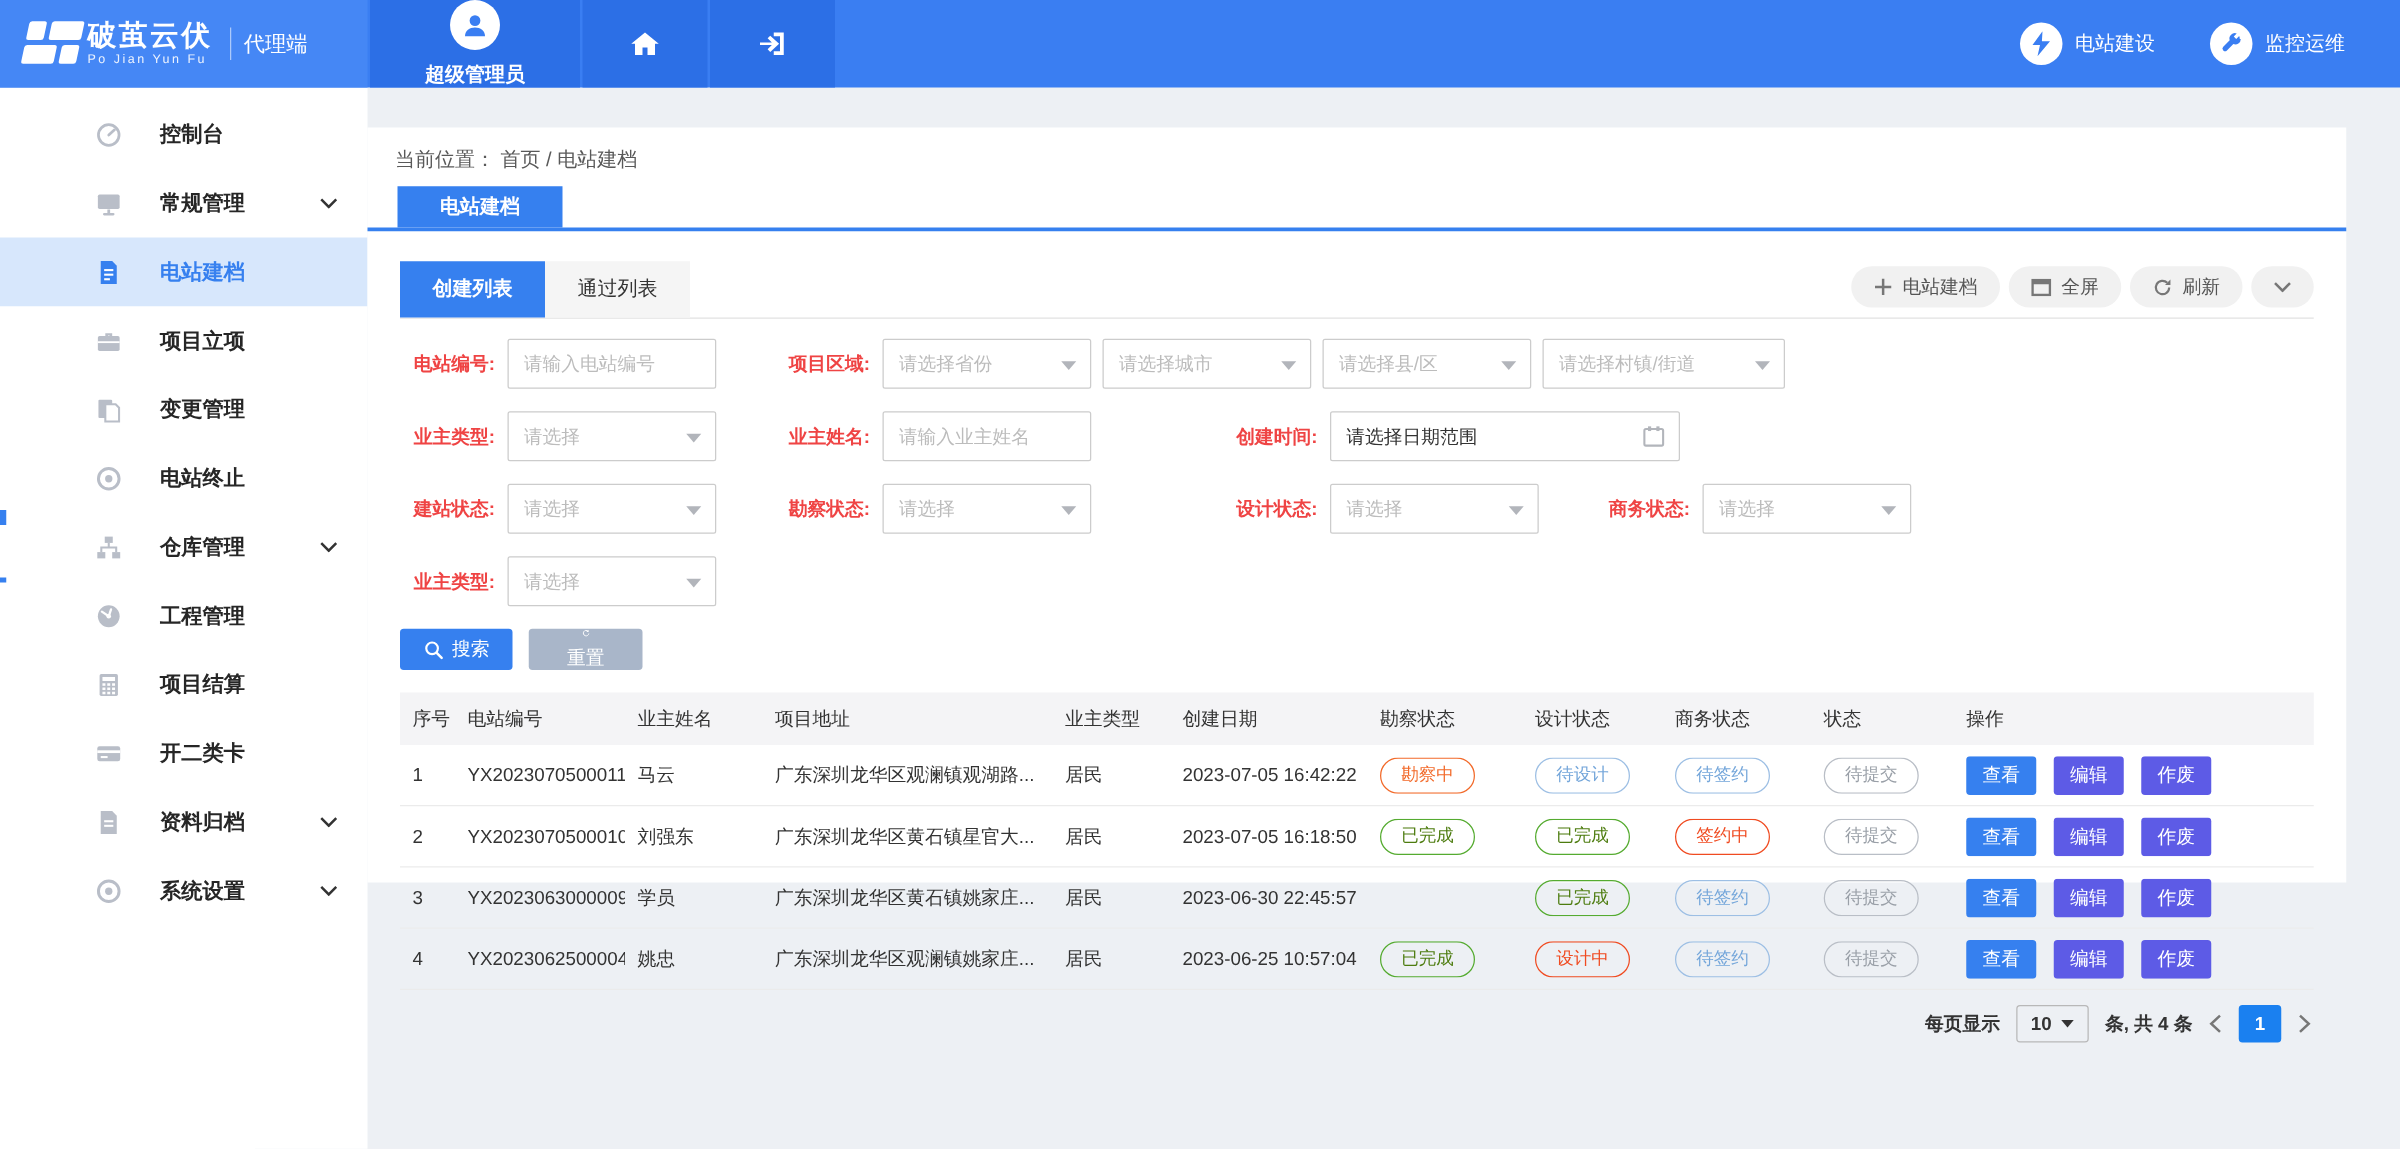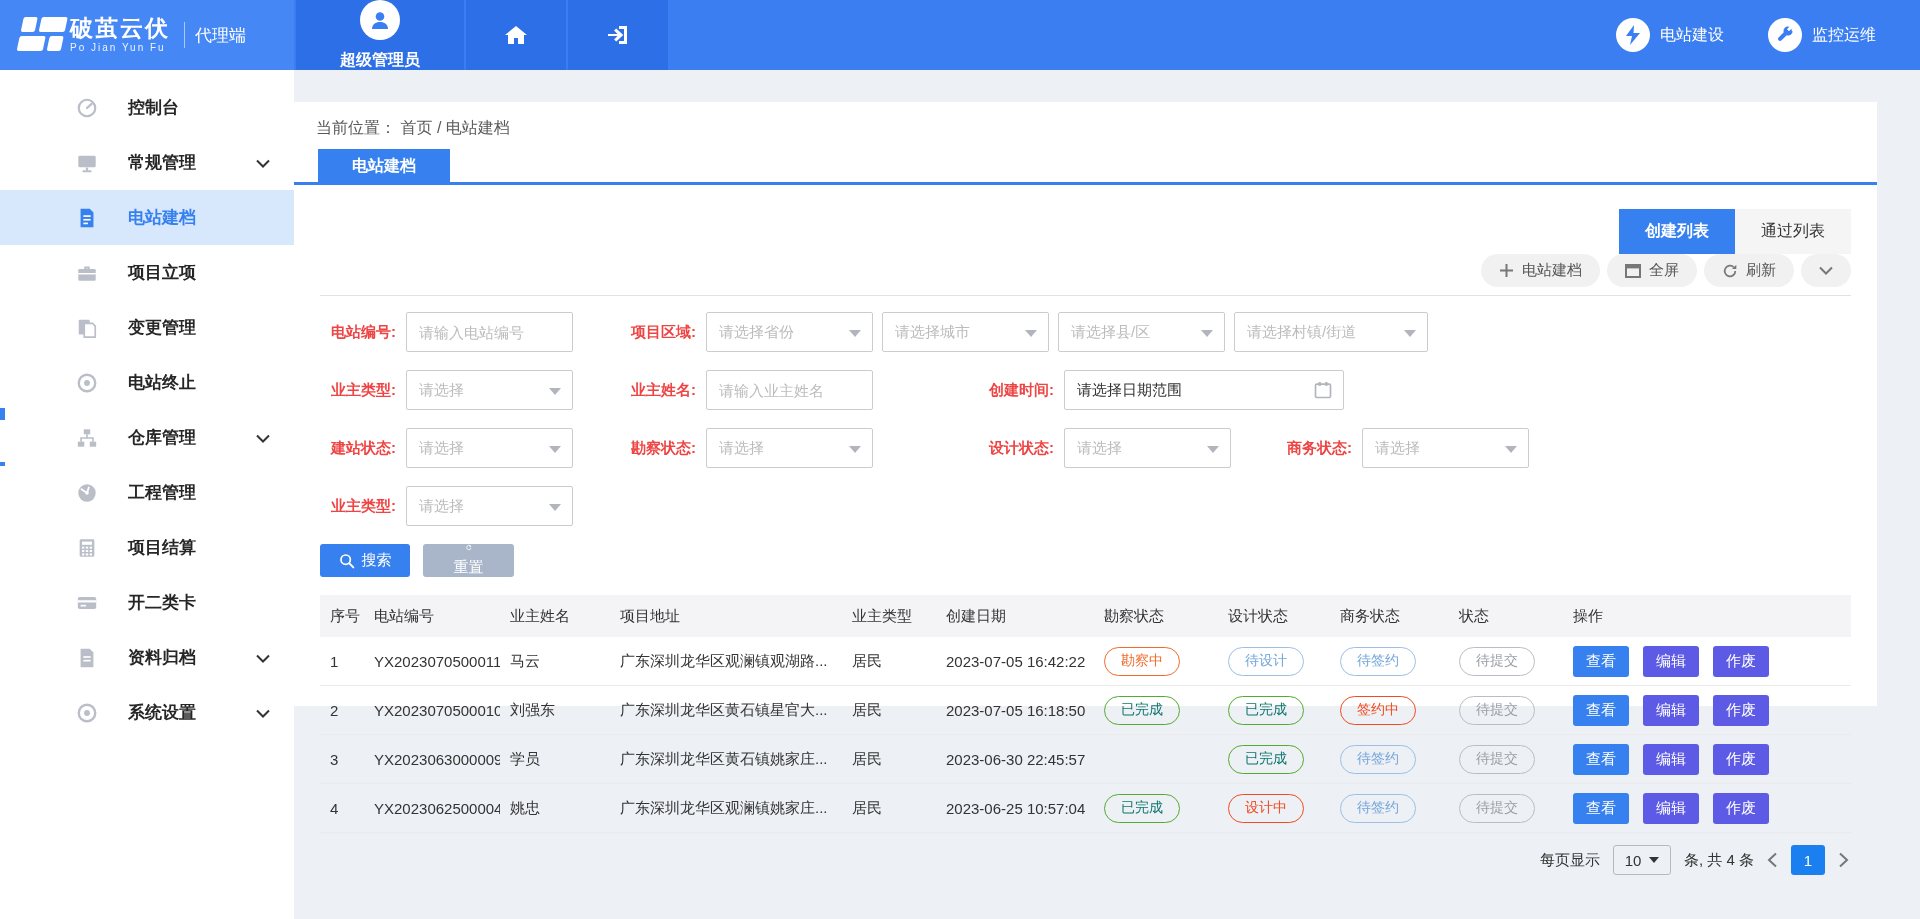--- a/index.html
+++ b/index.html
@@ -47,21 +47,21 @@
   
   .main { position:absolute; top:60px; left:294px; width:1583px; height:604px; background:#fff;margin-top:42px; }
   .breadcrumb { padding:16px 0 0 22px; font-size:16px; color:#595959; }
   .breadcrumb .bc-path { color:#595959; }
   .tabline { margin-top:10px; border-bottom:3px solid #3680ef; padding-left:24px; }
   .page-tab { display:inline-block; background:#3680ef; color:#fff; font-size:16px; font-weight:bold;
     height:33px; line-height:33px; padding:0 34px; vertical-align:bottom; }
 
   .panel { padding:0 26px; }
   .panel-head { margin-top:24px; display:flex; justify-content:space-between; align-items:flex-end;
-    border-bottom:1px solid #e2e2e2;flex-direction:column; }
+    border-bottom:1px solid #e2e2e2; }
   .ltabs { display:flex; }
   .ltab { height:45px; min-width:116px; padding:0 26px; display:flex; align-items:center; justify-content:center;
     font-size:16px; background:#f5f5f5; color:#333; cursor:pointer; }
   .ltab.active { background:#3680ef; color:#fff; font-weight:bold; }
   .toolbar { display:flex; gap:7px; margin-bottom:8px; }
   .tbtn { height:33px; border-radius:17px; background:#f1f1f1; border:none; display:flex; align-items:center;
     gap:8px; padding:0 18px; font-size:15px; color:#555; cursor:pointer; font-family:inherit; }
 
   
   .frow { display:flex; align-items:center; margin-top:18px; height:40px; }
@@ -91,32 +91,32 @@
   .dtable { margin-top:18px; width:100%; }
   .trow { display:grid; grid-template-columns:44px 136px 110px 232px 94px 158px 124px 112px 119px 114px 1fr;
     align-items:center; }
   .trow.thead { height:42px; background:#f4f4f6; font-size:15px; color:#333; }
   .trow.tbody { height:49px; font-size:15px; color:#333; border-bottom:1px solid #ebebeb; }
   .tcell { padding-left:10px; overflow:hidden; white-space:nowrap; }
   .pill { display:inline-flex; align-items:center; justify-content:center; min-width:76px; height:29px;
     padding:0 12px; border-radius:15px; border:1px solid; font-size:14px; }
   .pill[data-variant="orange"] { color:#f26a2a; border-color:#f26a2a; }
   .pill[data-variant="red"]    { color:#f04b21; border-color:#f04b21; }
-  .pill[data-variant="green"]  { color:#0f766e; border-color:#55ab30; }
+  .pill[data-variant="green"]  { color:#4d7c0f; border-color:#55ab30; }
   .pill[data-variant="blue"]   { color:#74a6da; border-color:#9dbfe4; }
   .pill[data-variant="gray"]   { color:#9aa0a8; border-color:#b9bec6; }
   .acts { display:flex; gap:14px; }
   .abtn { width:56px; height:31px; border:none; border-radius:3px; color:#fff; font-size:15px; cursor:pointer;
     display:flex; align-items:center; justify-content:center; font-family:inherit; }
   .abtn.view { background:#3680ef; }
   .abtn.edit, .abtn.void { background:#5d5be6; }
 
   
   .pager { margin-top:12px; display:flex; justify-content:flex-end; align-items:center; gap:13px;
-    font-size:15px; color:#333; padding-right:2px; }
+    font-size:15px; color:#333; padding-right:2px;font-weight:bold; }
   .pp-select { width:58px; height:30px; border:1px solid #b8b8b8; border-radius:3px; display:flex;
     align-items:center; justify-content:center; gap:8px; cursor:pointer; position:relative; }
   .pp-caret { width:0; height:0; border-left:5px solid transparent; border-right:5px solid transparent;
     border-top:6px solid #333; }
   .page-num { width:34px; height:30px; background:#1a80f0; border-radius:3px; color:#fff;
     display:flex; align-items:center; justify-content:center; cursor:pointer; }
   .pg-arrow { cursor:pointer; display:flex; align-items:center; }
 </style>
 </head>
 <body>

